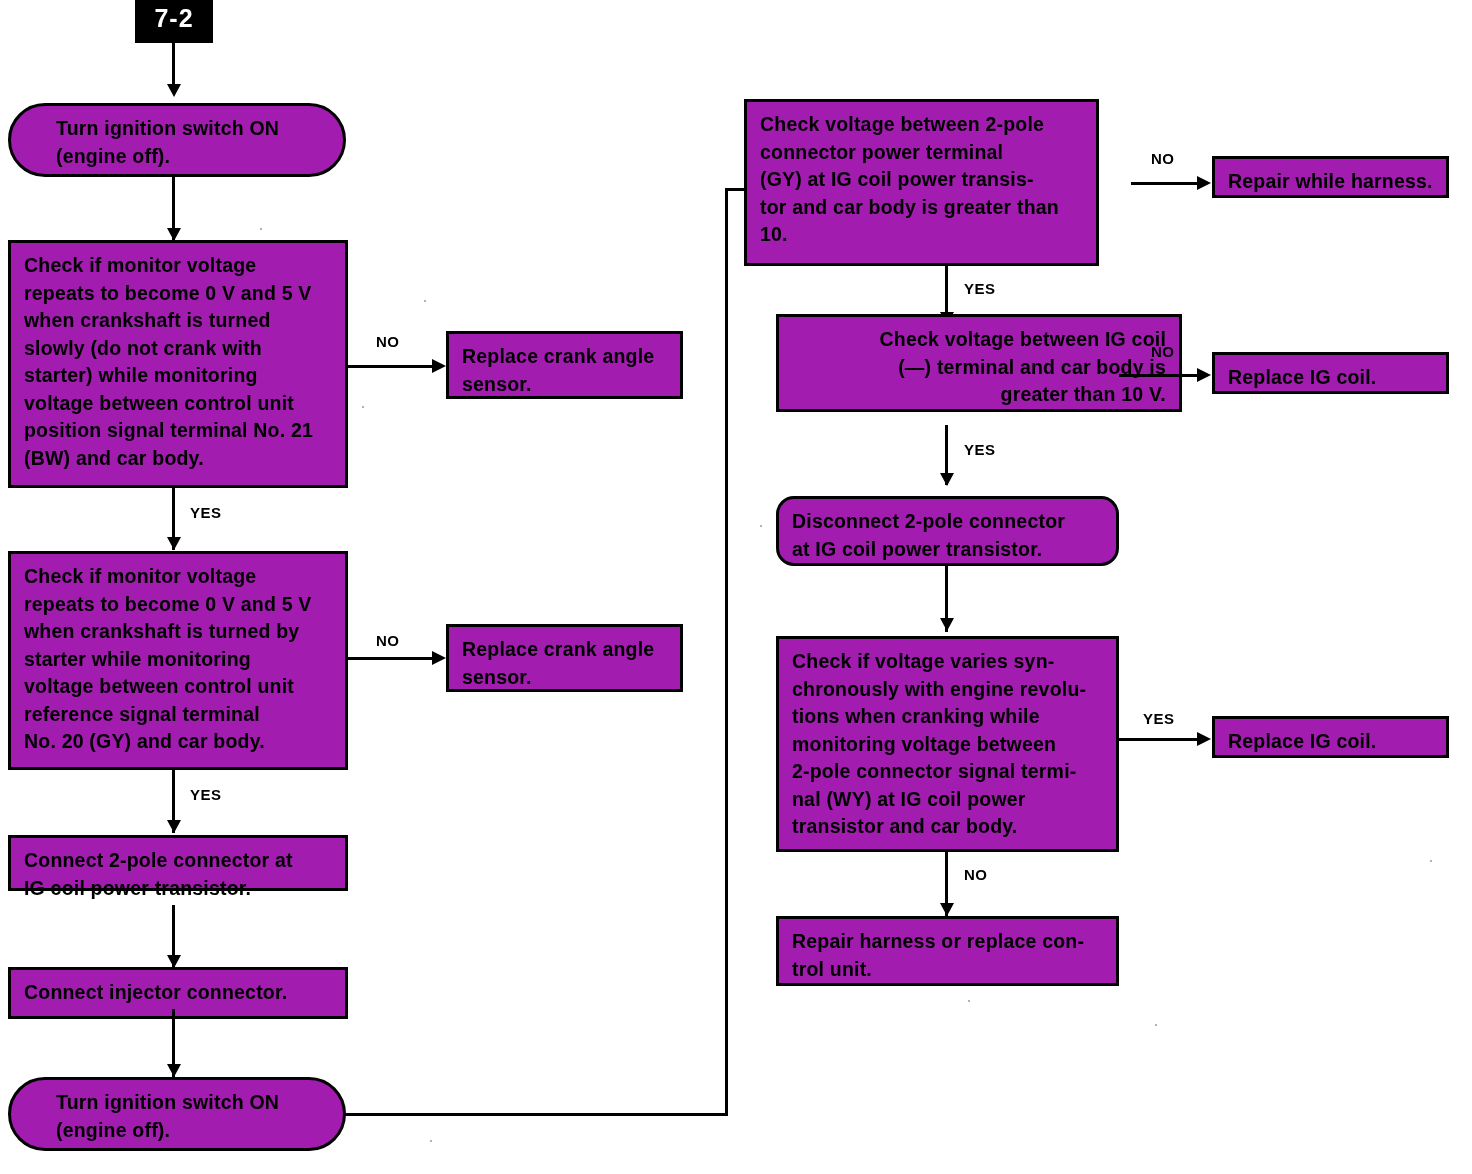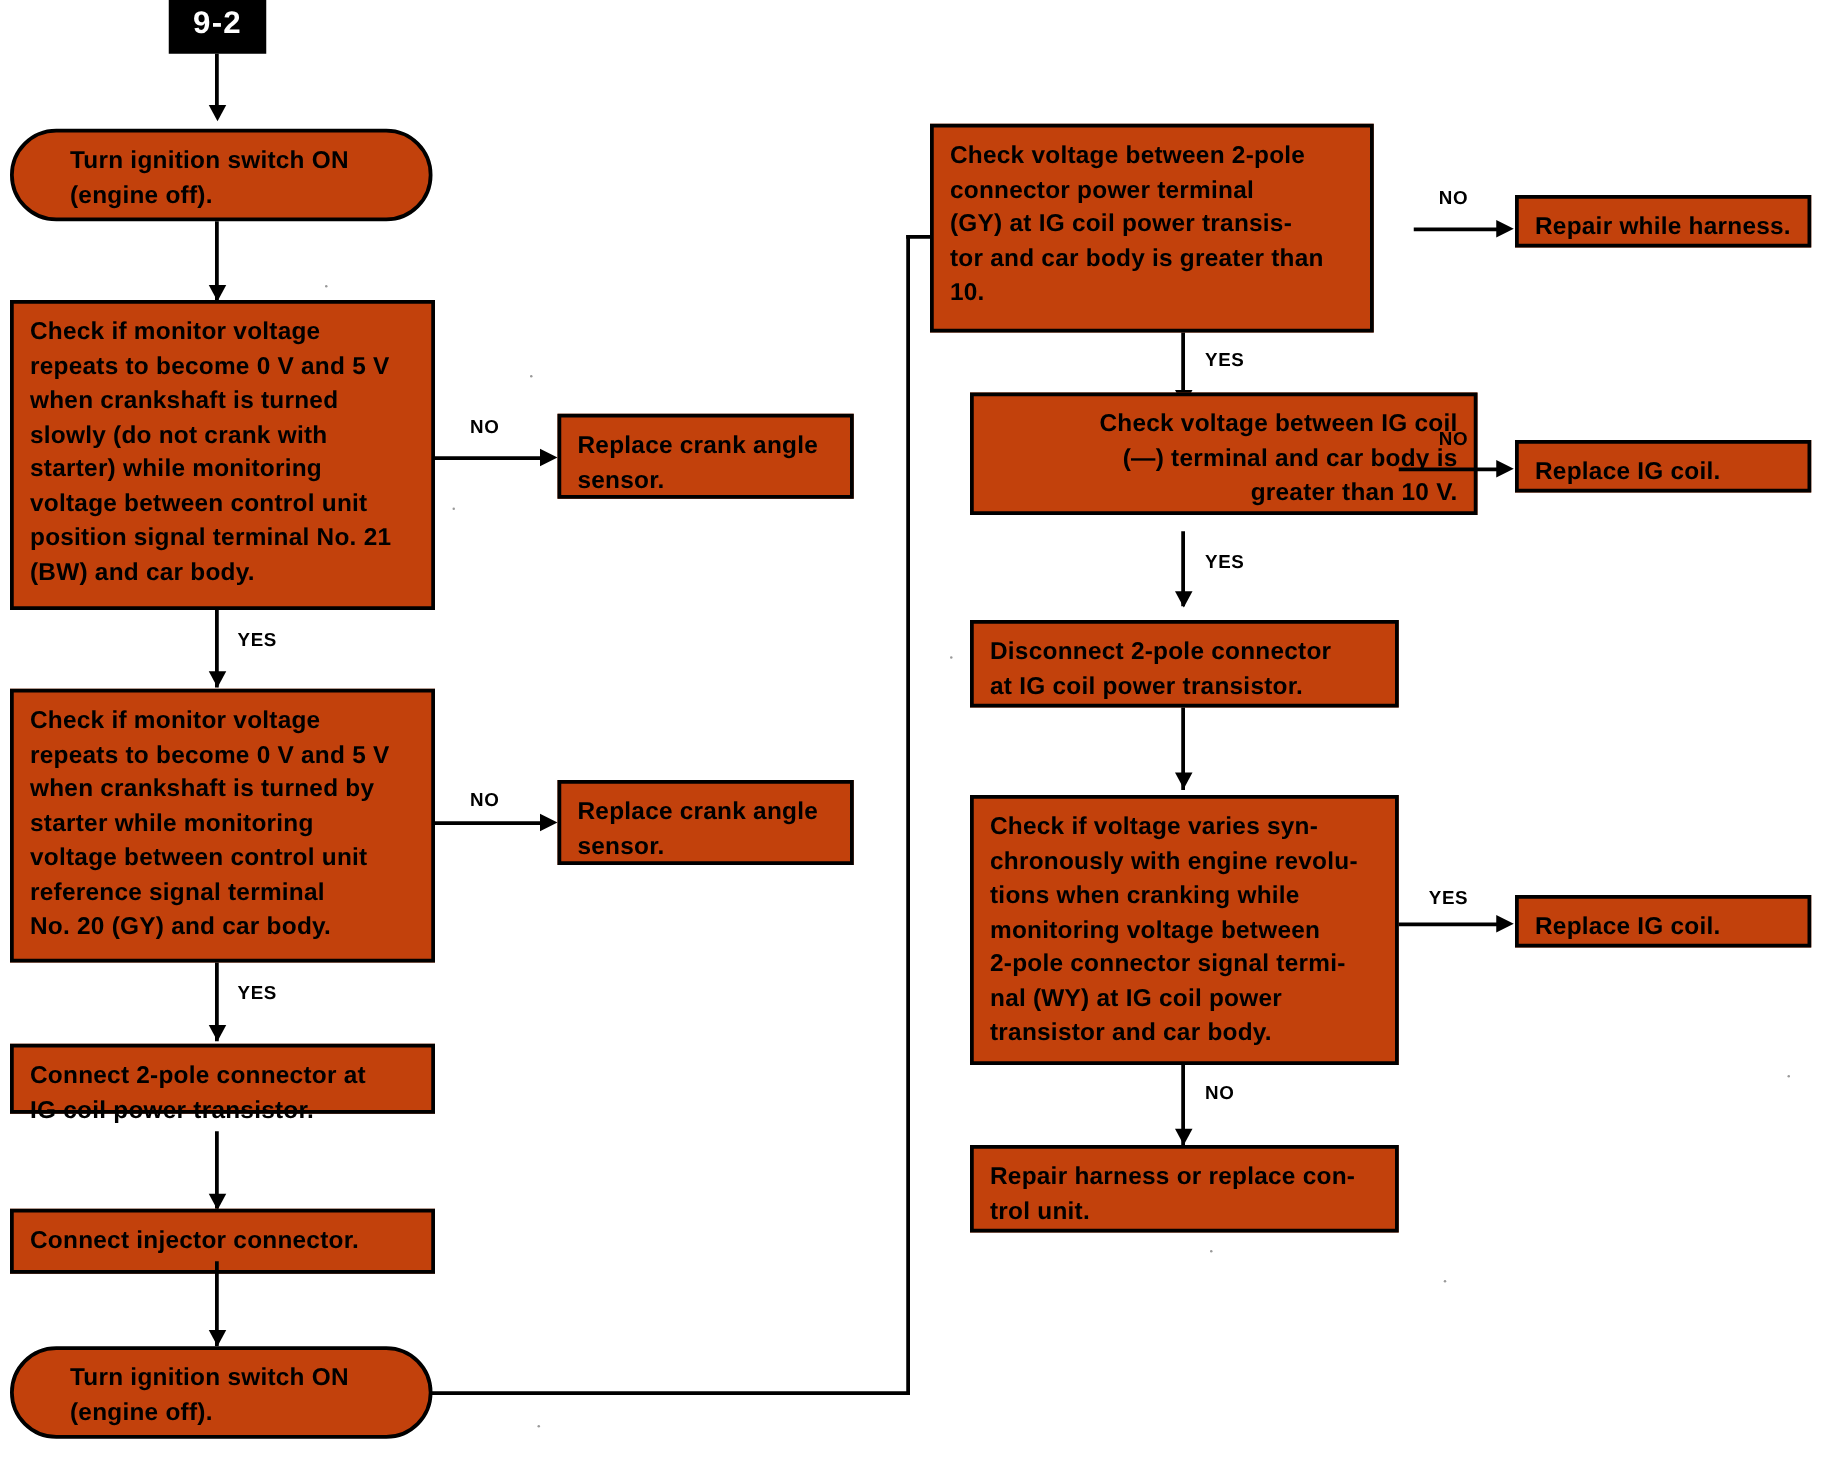--- a/index.html
+++ b/index.html
@@ -14,21 +14,21 @@
     background: #ffffff;
     font-family: "Liberation Sans", sans-serif;
     overflow: hidden;
   }
 
   
   .node {
     position: absolute;
     box-sizing: border-box;
     border: 3px solid #000;
-    background: #c2410c;
+    background: #a21caf;
     color: #000;
     font-size: 19.5px;
     font-weight: bold;
     line-height: 27.5px;
     letter-spacing: .2px;
     padding: 9px 13px 6px 13px;
     white-space: pre-line;
   }
   .node.oval {
     border-radius: 40px;
@@ -83,21 +83,21 @@
     width: 2px; height: 2px;
     background: #9a9a9a;
     border-radius: 50%;
   }
 </style>
 </head>
 <body>
 
 <div id="canvas">
 
-  <div class="node tag" style="left:135px; top:0px; width:78px; height:43px;">9-2</div>
+  <div class="node tag" style="left:135px; top:0px; width:78px; height:43px;">7-2</div>
 
   <div class="ln vline" style="left:172px; top:43px; height:46px;"></div>
   <div class="arrow-down" style="left:167px; top:84px;"></div>
 
   <div class="node oval" style="left:8px; top:103px; width:338px; height:74px;">Turn ignition switch ON
 (engine off).</div>
 
   <div class="ln vline" style="left:172px; top:177px; height:66px;"></div>
   <div class="arrow-down" style="left:167px; top:228px;"></div>
 
@@ -182,21 +182,21 @@
   <div class="ln hline" style="left:1119px; top:374px; width:87px;"></div>
   <div class="arrow-right" style="left:1197px; top:368px;"></div>
   <div class="edge-label" style="left:1151px; top:343px;">NO</div>
 
   <div class="node" style="left:1212px; top:352px; width:237px; height:42px;">Replace IG coil.</div>
 
   <div class="ln vline" style="left:945px; top:425px; height:60px;"></div>
   <div class="arrow-down" style="left:940px; top:473px;"></div>
   <div class="edge-label" style="left:964px; top:441px;">YES</div>
 
-  <div class="node" style="left:776px; top:496px; width:343px; height:70px;">Disconnect 2-pole connector
+  <div class="node" style="left:776px; top:496px; width:343px; height:70px;border-radius:18px;">Disconnect 2-pole connector
 at IG coil power transistor.</div>
 
   <div class="ln vline" style="left:945px; top:566px; height:66px;"></div>
   <div class="arrow-down" style="left:940px; top:618px;"></div>
 
   <div class="node" style="left:776px; top:636px; width:343px; height:216px;">Check if voltage varies syn-
 chronously with engine revolu-
 tions when cranking while
 monitoring voltage between
 2-pole connector signal termi-

